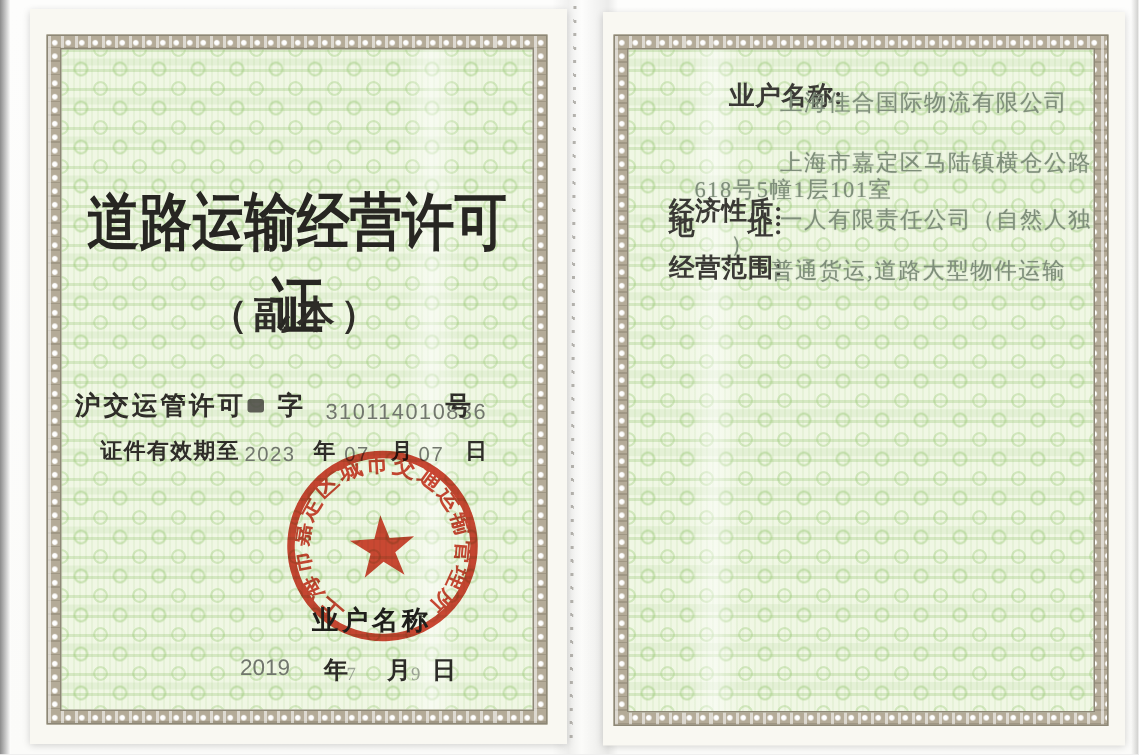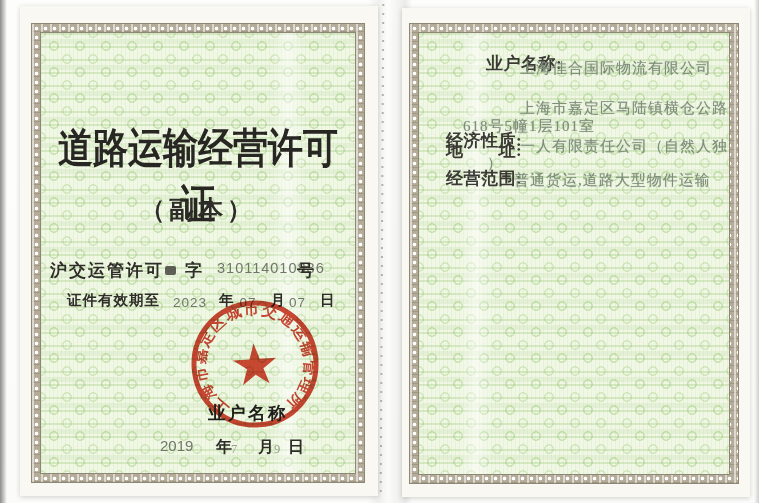--- a/index.html
+++ b/index.html
@@ -48,32 +48,32 @@
 
   
   .country{position:absolute;left:0;right:0;top:36px;text-align:center;
     font-size:27px;font-weight:600;letter-spacing:8px;text-indent:8px;color:#34322d;}
   .doc-title{position:absolute;left:0;right:0;top:88px;text-align:center;
     font-size:35px;font-weight:900;letter-spacing:0px;color:#272622;
     transform:scaleY(1.18);transform-origin:center top;
     font-family:"Liberation Sans","DejaVu Sans",sans-serif;}
   .copy-type{position:absolute;left:0;right:0;top:160px;text-align:center;
     font-size:25px;font-weight:600;letter-spacing:4px;color:#2e2c28;}
-  .license-row{position:absolute;left:9px;right:9px;top:226px;display:flex;align-items:flex-start;
+  .license-row{position:absolute;left:9px;right:9px;top:226px;display:flex;align-items:flex-end;
     font-size:17px;font-weight:700;color:#2f2d29;letter-spacing:2px;}
   .smudge{width:11px;height:9px;background:#45443f;border-radius:2px;align-self:center;
     margin-left:1px;opacity:.85;}
   .zi{margin-left:9px;}
   .stamp{font-family:"Liberation Sans","DejaVu Sans",sans-serif;font-weight:400;color:#71766d;}
   .lic-num{margin-left:13px;font-size:14.5px;letter-spacing:1px;transform:translateY(1px);}
   .hao{position:absolute;right:30px;top:0;}
   .validity-row{position:absolute;left:26px;top:258px;font-size:14.5px;font-weight:700;
     color:#2f2d29;letter-spacing:1px;white-space:nowrap;}
   .validity-row .stamp{font-size:13.5px;display:inline-block;transform:translateY(2px);}
-  .v-year{margin-left:13px;} .v-yu{margin-left:12px;} .v-month{margin-left:5px;}
+  .v-year{margin-left:3px;} .v-yu{margin-left:12px;} .v-month{margin-left:5px;}
   .v-mu{margin-left:14px;} .v-day{margin-left:3px;} .v-du{margin-left:14px;}
 
   .seal{position:absolute;left:147px;top:264px;width:134px;height:134px;
     mix-blend-mode:multiply;opacity:.93;transform:rotate(-4deg);}
   .issuer{position:absolute;left:167px;top:368px;font-size:17.5px;font-weight:700;
     letter-spacing:2.5px;color:#1f1e1b;}
   .issue-row{position:absolute;left:0;top:404px;width:100%;height:24px;
     font-size:16px;font-weight:700;color:#2c2b27;}
   .issue-row span{position:absolute;}
   .i-year{left:119px;font-size:15px;text-align:right;}

